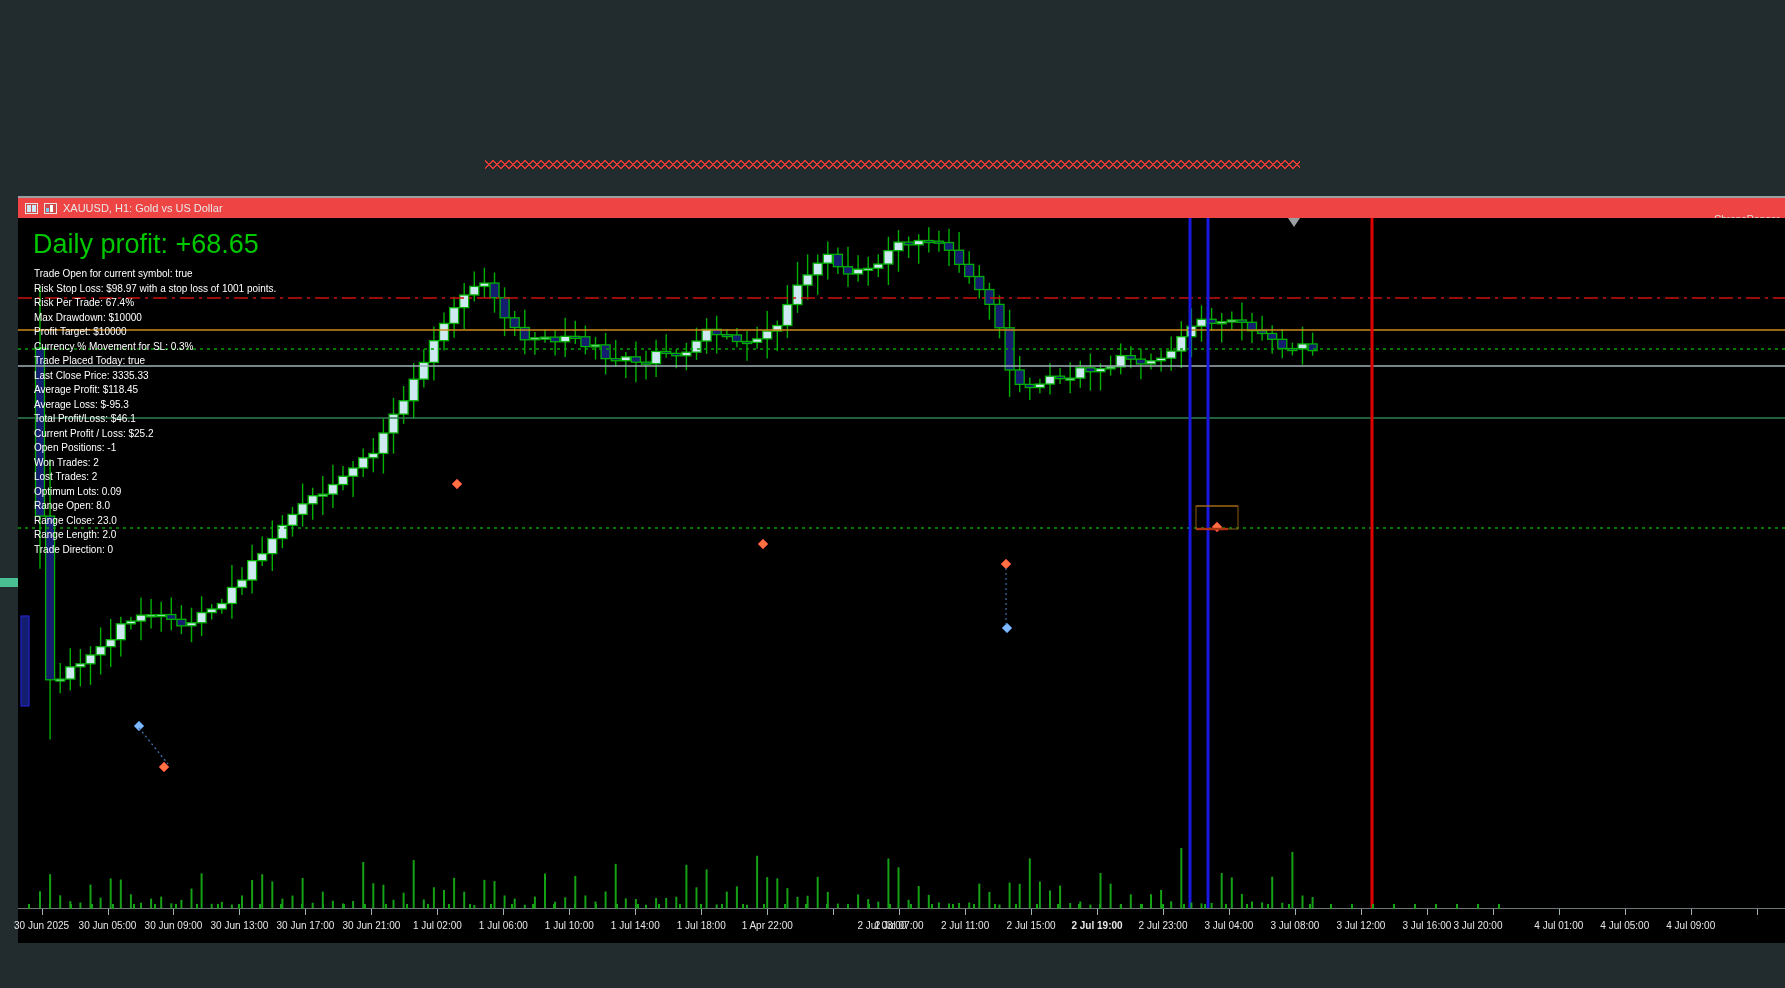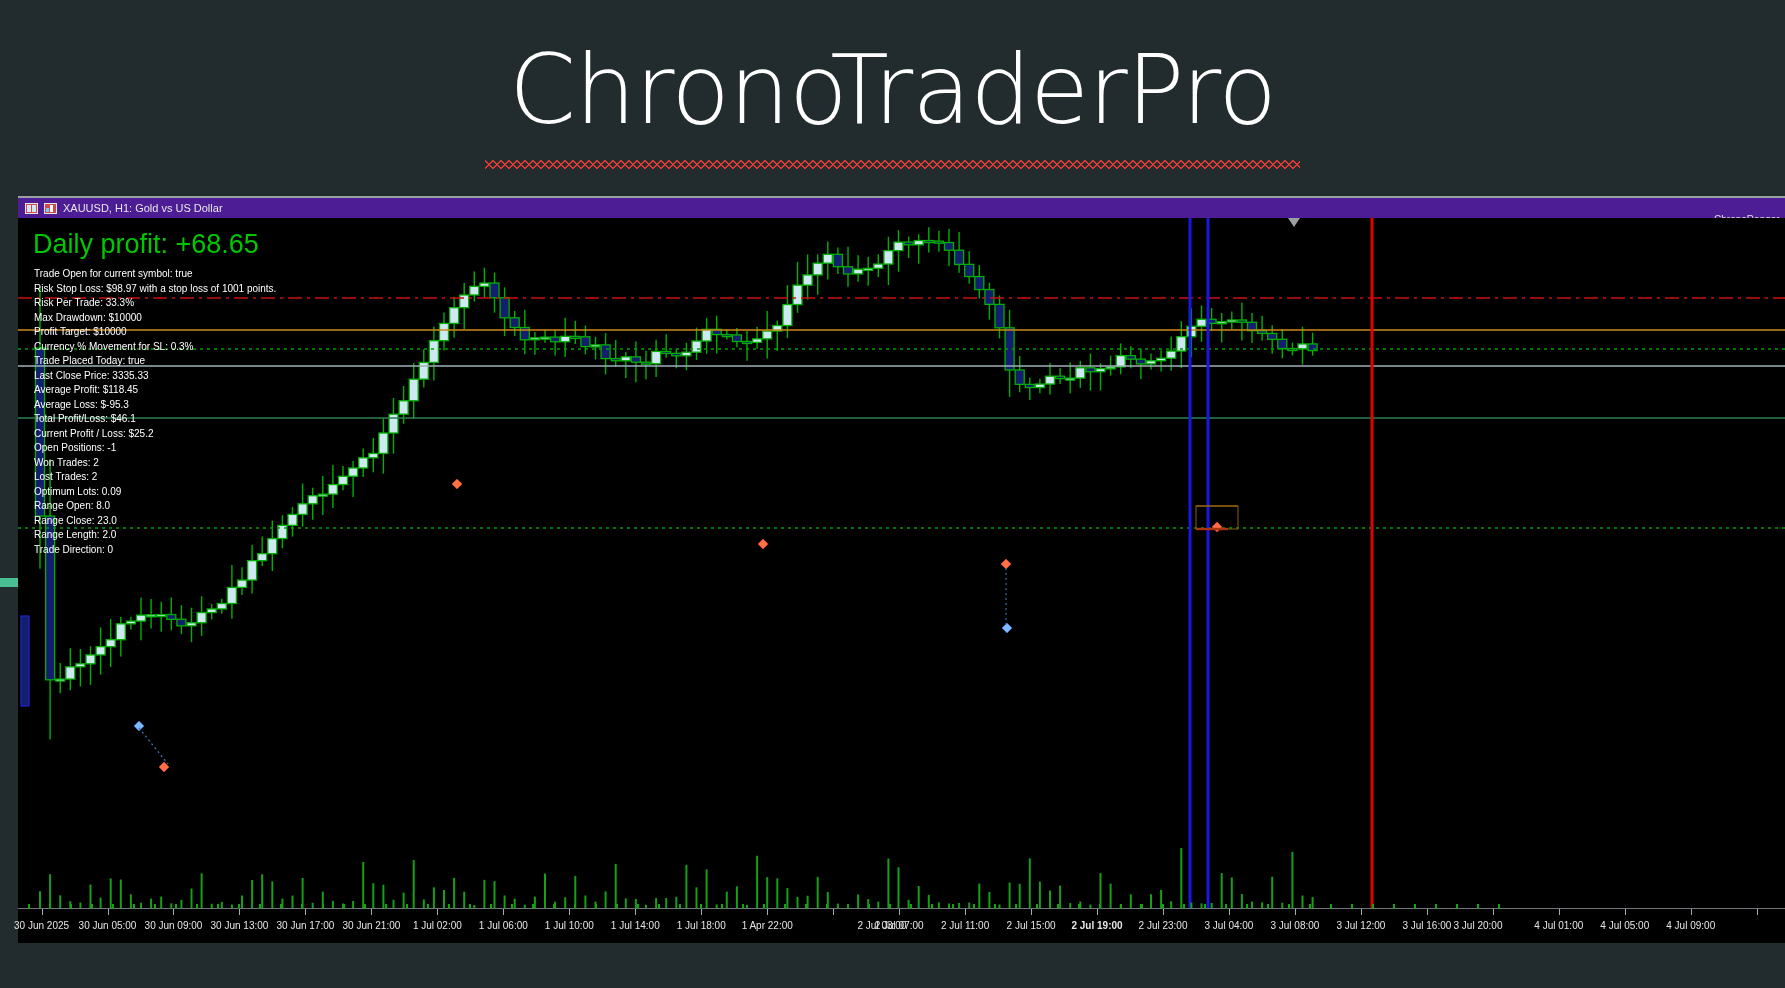--- a/index.html
+++ b/index.html
@@ -60,21 +60,21 @@
     left: 18px; top: 196px;
     width: 1767px; height: 747px;
     background: #000000;
     border-top: 2px solid #9aa0a3;
     box-sizing: border-box;
   }
   #chart-titlebar {
     position: absolute;
     left: 0; top: 0;
     width: 100%; height: 20px;
-    background: #4c1d95;
+    background: #ef4444;
     display: flex;
     align-items: center;
     gap: 6px;
     padding-left: 7px;
     box-sizing: border-box;
   }
   .tb-icon {
     width: 13px; height: 11px;
     display: inline-block;
     position: relative;
@@ -189,21 +189,20 @@
     font-size: 10px;
     white-space: nowrap;
     transform: translateX(-50%);
   }
 </style>
 </head>
 <body>
 
 <div id="stage">
 
-  <div id="slide-title">ChronoTraderPro</div>
   <div id="title-squiggle"></div>
 
   <div class="edge-accent left"></div>
   <div class="edge-accent right"></div>
 
   <div id="chart-window">
 
     <div id="chart-titlebar">
       <span class="tb-icon grid-icon"></span>
       <span class="tb-icon bars-icon"></span>
@@ -644,21 +643,21 @@
             <line x1="1178" y1="311" x2="1210" y2="311" stroke="#cc1111" stroke-width="2.4"></line>
             <rect x="1178" y="288" width="42" height="23" fill="none" stroke="#8a5a12" stroke-width="1"></rect>
           </g>
         <polygon points="1270,0 1282,0 1276,9" fill="#9aa0a3"></polygon>
       </svg>
 
       <div id="daily-profit">Daily profit: +68.65</div>
       <div id="ea-lines">
           <div class="ea-line">Trade Open for current symbol: true</div>
           <div class="ea-line">Risk Stop Loss: $98.97 with a stop loss of 1001 points.</div>
-          <div class="ea-line">Risk Per Trade: 33.3%</div>
+          <div class="ea-line">Risk Per Trade: 67.4%</div>
           <div class="ea-line">Max Drawdown: $10000</div>
           <div class="ea-line">Profit Target: $10000</div>
           <div class="ea-line">Currency % Movement for SL: 0.3%</div>
           <div class="ea-line">Trade Placed Today: true</div>
           <div class="ea-line">Last Close Price: 3335.33</div>
           <div class="ea-line">Average Profit: $118.45</div>
           <div class="ea-line">Average Loss: $-95.3</div>
           <div class="ea-line">Total Profit/Loss: $46.1</div>
           <div class="ea-line">Current Profit / Loss: $25.2</div>
           <div class="ea-line">Open Positions: -1</div>

